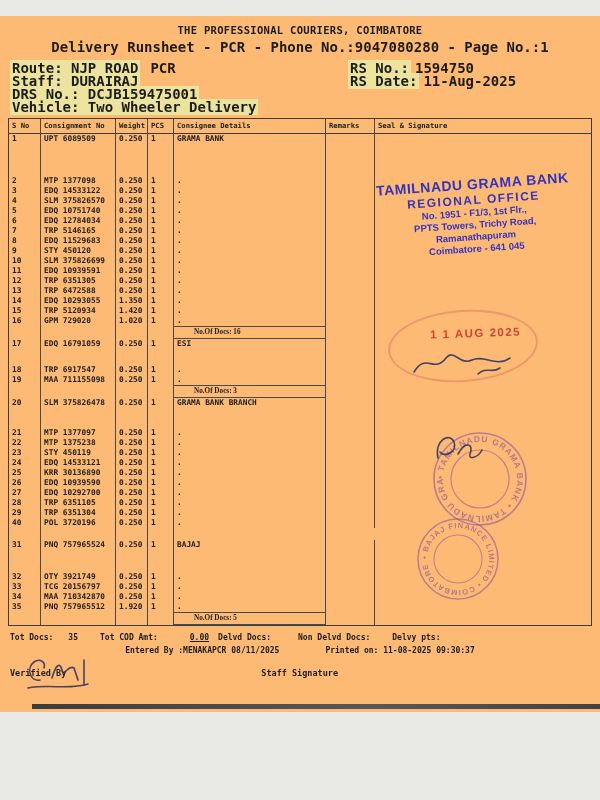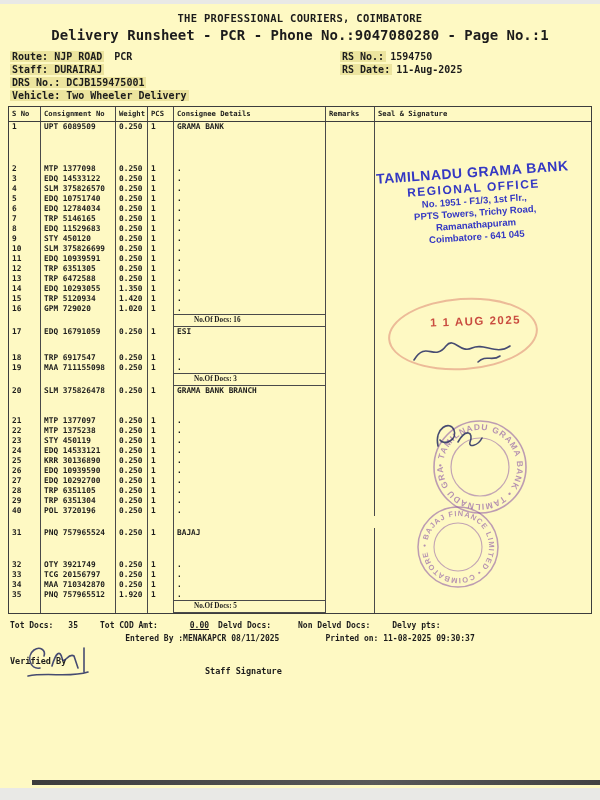--- a/index.html
+++ b/index.html
@@ -1,49 +1,49 @@
 <!DOCTYPE html>
 <html><head>
 <meta charset="utf-8">
 <style>
   * { margin:0; padding:0; box-sizing:border-box; }
   html,body { background:#e9e9e6; }
   .page {
-    position:relative; width:600px; height:784px; margin:4px auto;
-    background:#fef9c3; overflow:hidden;
+    position:relative; width:600px; height:696px; margin:16px auto;
+    background:#fdba74; overflow:hidden;
     font-family:"DejaVu Sans Mono","Liberation Mono",monospace;
     color:#1c1c1c;
   }
   
   .hdr { padding-top:8px; text-align:center; }
   .title { font-size:10.5px; font-weight:bold; letter-spacing:.3px; }
   .subtitle { font-size:14px; font-weight:bold; margin-top:3px;text-align:center; }
-  .meta { position:relative; margin:7px 10px 0; font-size:10px; font-weight:bold; line-height:13px; text-align:left; }
+  .meta { position:relative; margin:7px 10px 0; font-size:14px; font-weight:bold; line-height:13px; text-align:left; }
   .hl { background:#ece49e; padding:0 2px; }
-  .meta-right { position:absolute; left:330px; top:0; }
+  .meta-right { position:absolute; left:338px; top:0; }
   .route-suffix { margin-left:10px; }
   .rs-val { margin-left:4px; }
   
   .rtable { margin:4px 8px 0; border:1.5px solid #3d3d3d; }
   .thead, .trow { display:grid; grid-template-columns:32px 75px 32px 26px 152px 49px auto; }
   .thead { border-bottom:1.5px solid #3d3d3d; }
   .thead .cell { font-size:7.2px; padding:3px 2px 3px 3px; line-height:8px; min-height:14px; }
   .cell { border-right:1px solid #4a4a4a; padding-left:3px; font-size:7.8px; font-weight:bold;
           line-height:10px; min-height:10px; white-space:nowrap; overflow:hidden; }
   .cell:last-child { border-right:none; }
   .docsrow .cell { line-height:11px; min-height:12px; }
   .docsrow .c-cons { border-top:1px solid #4a4a4a; border-bottom:1px solid #4a4a4a; font-size:7.2px; padding-left:20px;font-family:Liberation Serif, serif; }
   
   .totline { display:flex; margin:7px 10px 0; font-size:8px; font-weight:bold; white-space:nowrap; }
   .totline .v-docs { margin-left:15px; } .totline .l-cod { margin-left:22px; }
   .totline .v-cod { margin-left:32px;text-decoration:underline; } .totline .l-delvd { margin-left:9px; }
   .totline .l-nondelvd { margin-left:27px; } .totline .l-delvy { margin-left:22px; }
   .entline { display:flex; margin:4px 10px 0; font-size:8px; font-weight:bold;justify-content:center; }
   .entline .printed { margin-left:46px; }
-  .verline { display:flex; margin:13px 10px 0; font-size:8.5px; font-weight:bold;flex-direction:column; }
+  .verline { display:flex; margin:13px 10px 0; font-size:8.5px; font-weight:bold; }
   .verline .staffsig { margin-left:195px; }
   
   .stamp-regional { position:absolute; left:372px; top:160px; width:205px; text-align:center;
     transform:rotate(-4deg); color:#2328c4; opacity:.92; font-family:"Liberation Sans",sans-serif; z-index:5; }
   .sr1 { font-size:14px; font-weight:bold; letter-spacing:.5px; }
   .sr2 { font-size:12px; font-weight:bold; letter-spacing:1.5px; margin-top:1px; }
   .sr3 { font-size:9.5px; font-weight:bold; line-height:12px; }
   .stamp-oval { position:absolute; left:388px; top:294px; width:150px; height:72px;
     border:2.5px solid rgba(216,110,100,.45); border-radius:50%; transform:rotate(-4deg); z-index:5; }
   .stamp-date { position:absolute; left:430px; top:311px; font-family:"Liberation Sans",sans-serif;

